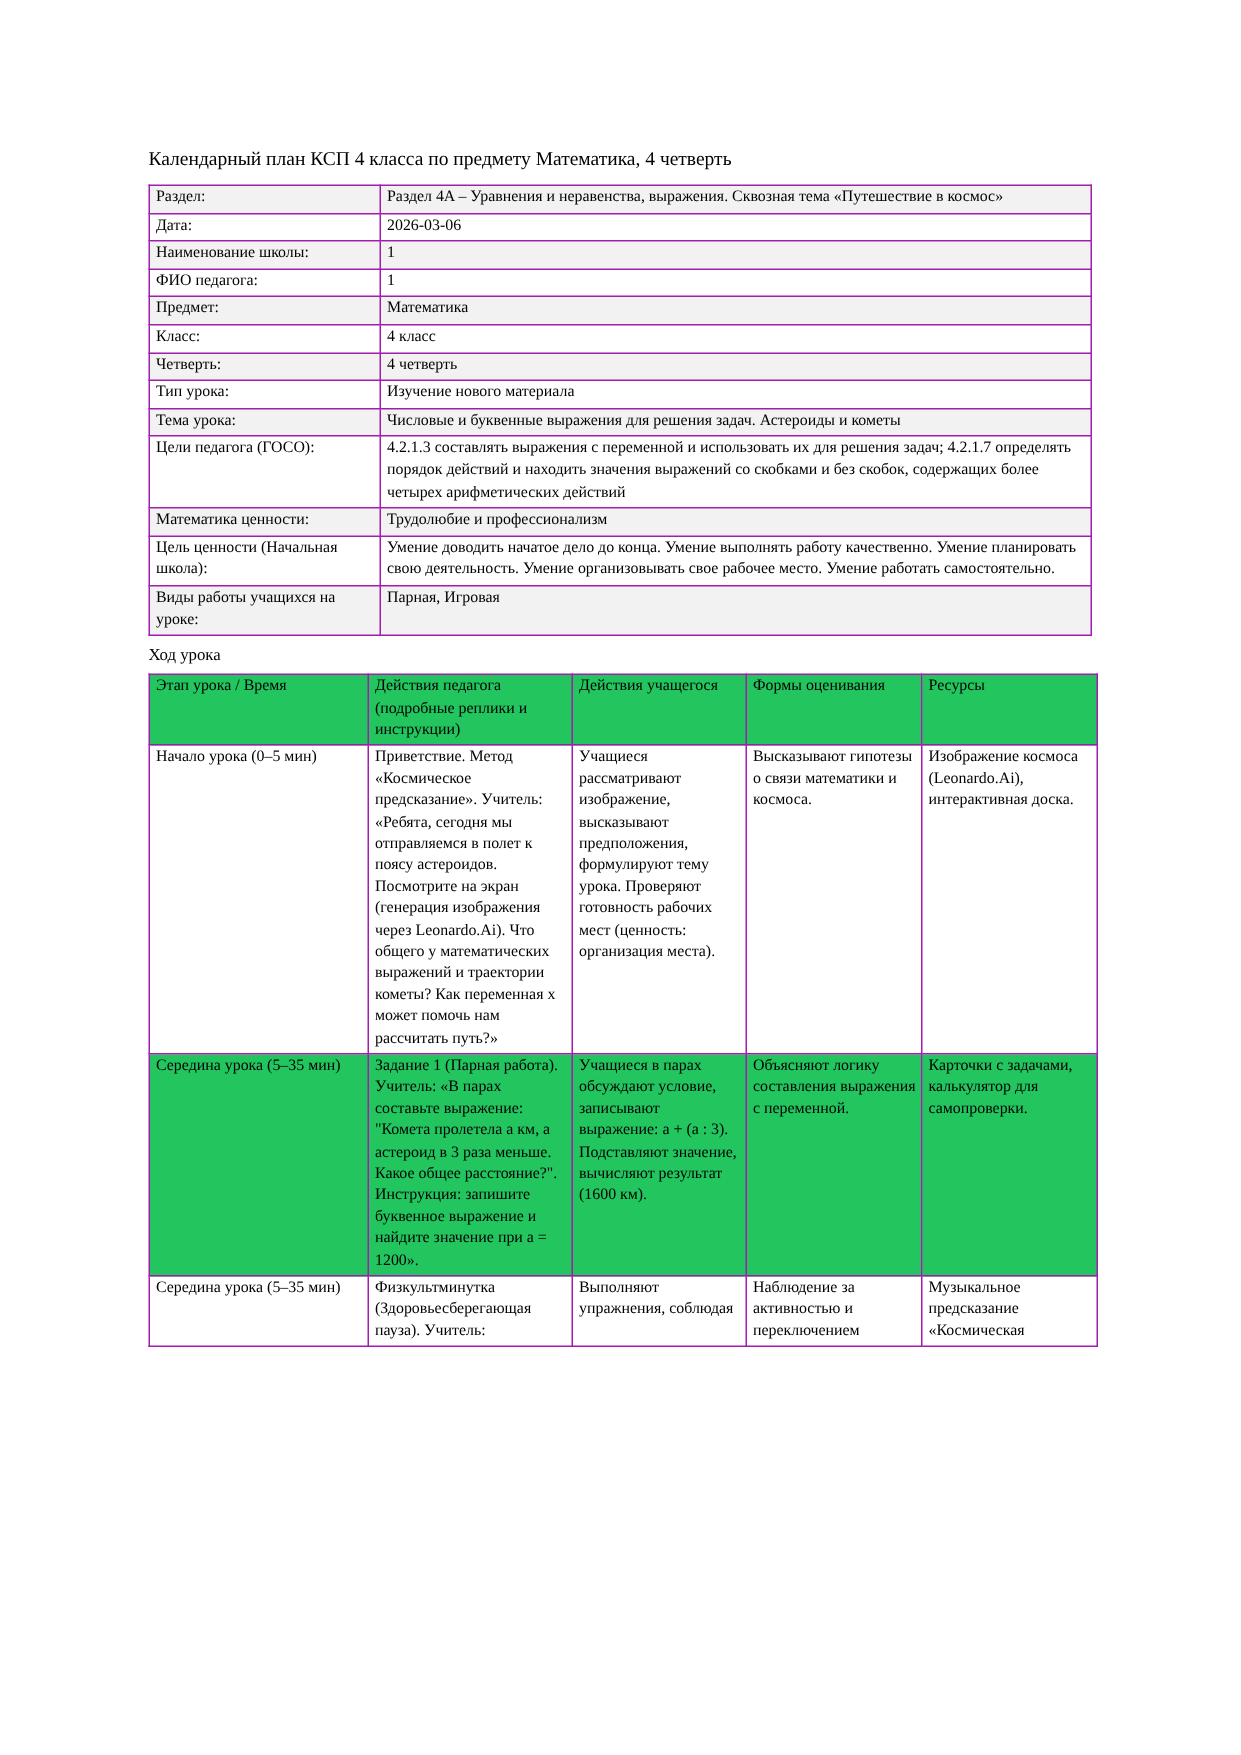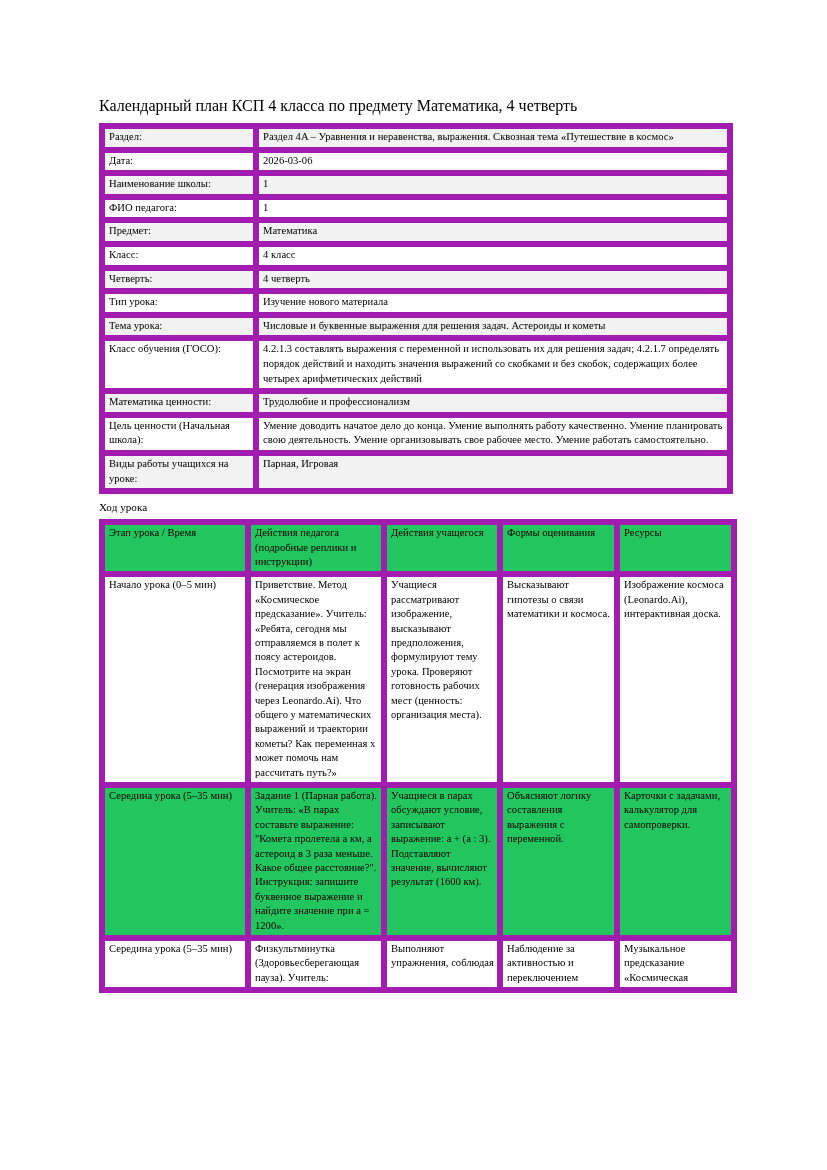--- a/index.html
+++ b/index.html
@@ -25,41 +25,41 @@
     background: #ffffff;
   }
   .content {
     position: absolute;
     left: 99px;
     top: 98px;
     width: 628px;
   }
 
   .doc-title {
-    font-size: 16px;
+    font-size: 13px;
     line-height: 16px;
     margin: 0 0 9px 0;
     white-space: nowrap;
   }
 
   .section-label {
     font-size: 11.2px;
     line-height: 16px;
     margin: 5px 0 4px 0;
   }
 
   table {
     border-collapse: collapse;
     width: 628px;
     table-layout: fixed;
     font-size: 10.6px;
     line-height: 14.6px;
   }
   table td {
-    border: 6px solid #a21caf;
+    border: 1px solid #a21caf;
     padding: 1px 3px 2px 4px;
     vertical-align: top;
     word-wrap: break-word;
     overflow-wrap: break-word;
     hyphens: none;
   }
 
   
   .info-table col.c-label { width: 154px; }
   .info-table col.c-value { width: 474px; }
@@ -120,21 +120,21 @@
         </tr>
         <tr>
           <td class="label">Тип урока:</td>
           <td class="value">Изучение нового материала</td>
         </tr>
         <tr class="shaded">
           <td class="label">Тема урока:</td>
           <td class="value">Числовые и буквенные выражения для решения задач. Астероиды и кометы</td>
         </tr>
         <tr>
-          <td class="label">Класс обучения (ГОСО):</td>
+          <td class="label">Цели педагога (ГОСО):</td>
           <td class="value">4.2.1.3 составлять выражения с переменной и использовать их для решения задач; 4.2.1.7 определять порядок действий и находить значения выражений со скобками и без скобок, содержащих более четырех арифметических действий</td>
         </tr>
         <tr class="shaded">
           <td class="label">Математика ценности:</td>
           <td class="value">Трудолюбие и профессионализм</td>
         </tr>
         <tr>
           <td class="label">Цель ценности (Начальная школа):</td>
           <td class="value">Умение доводить начатое дело до конца. Умение выполнять работу качественно. Умение планировать свою деятельность. Умение организовывать свое рабочее место. Умение работать самостоятельно.</td>
         </tr>

